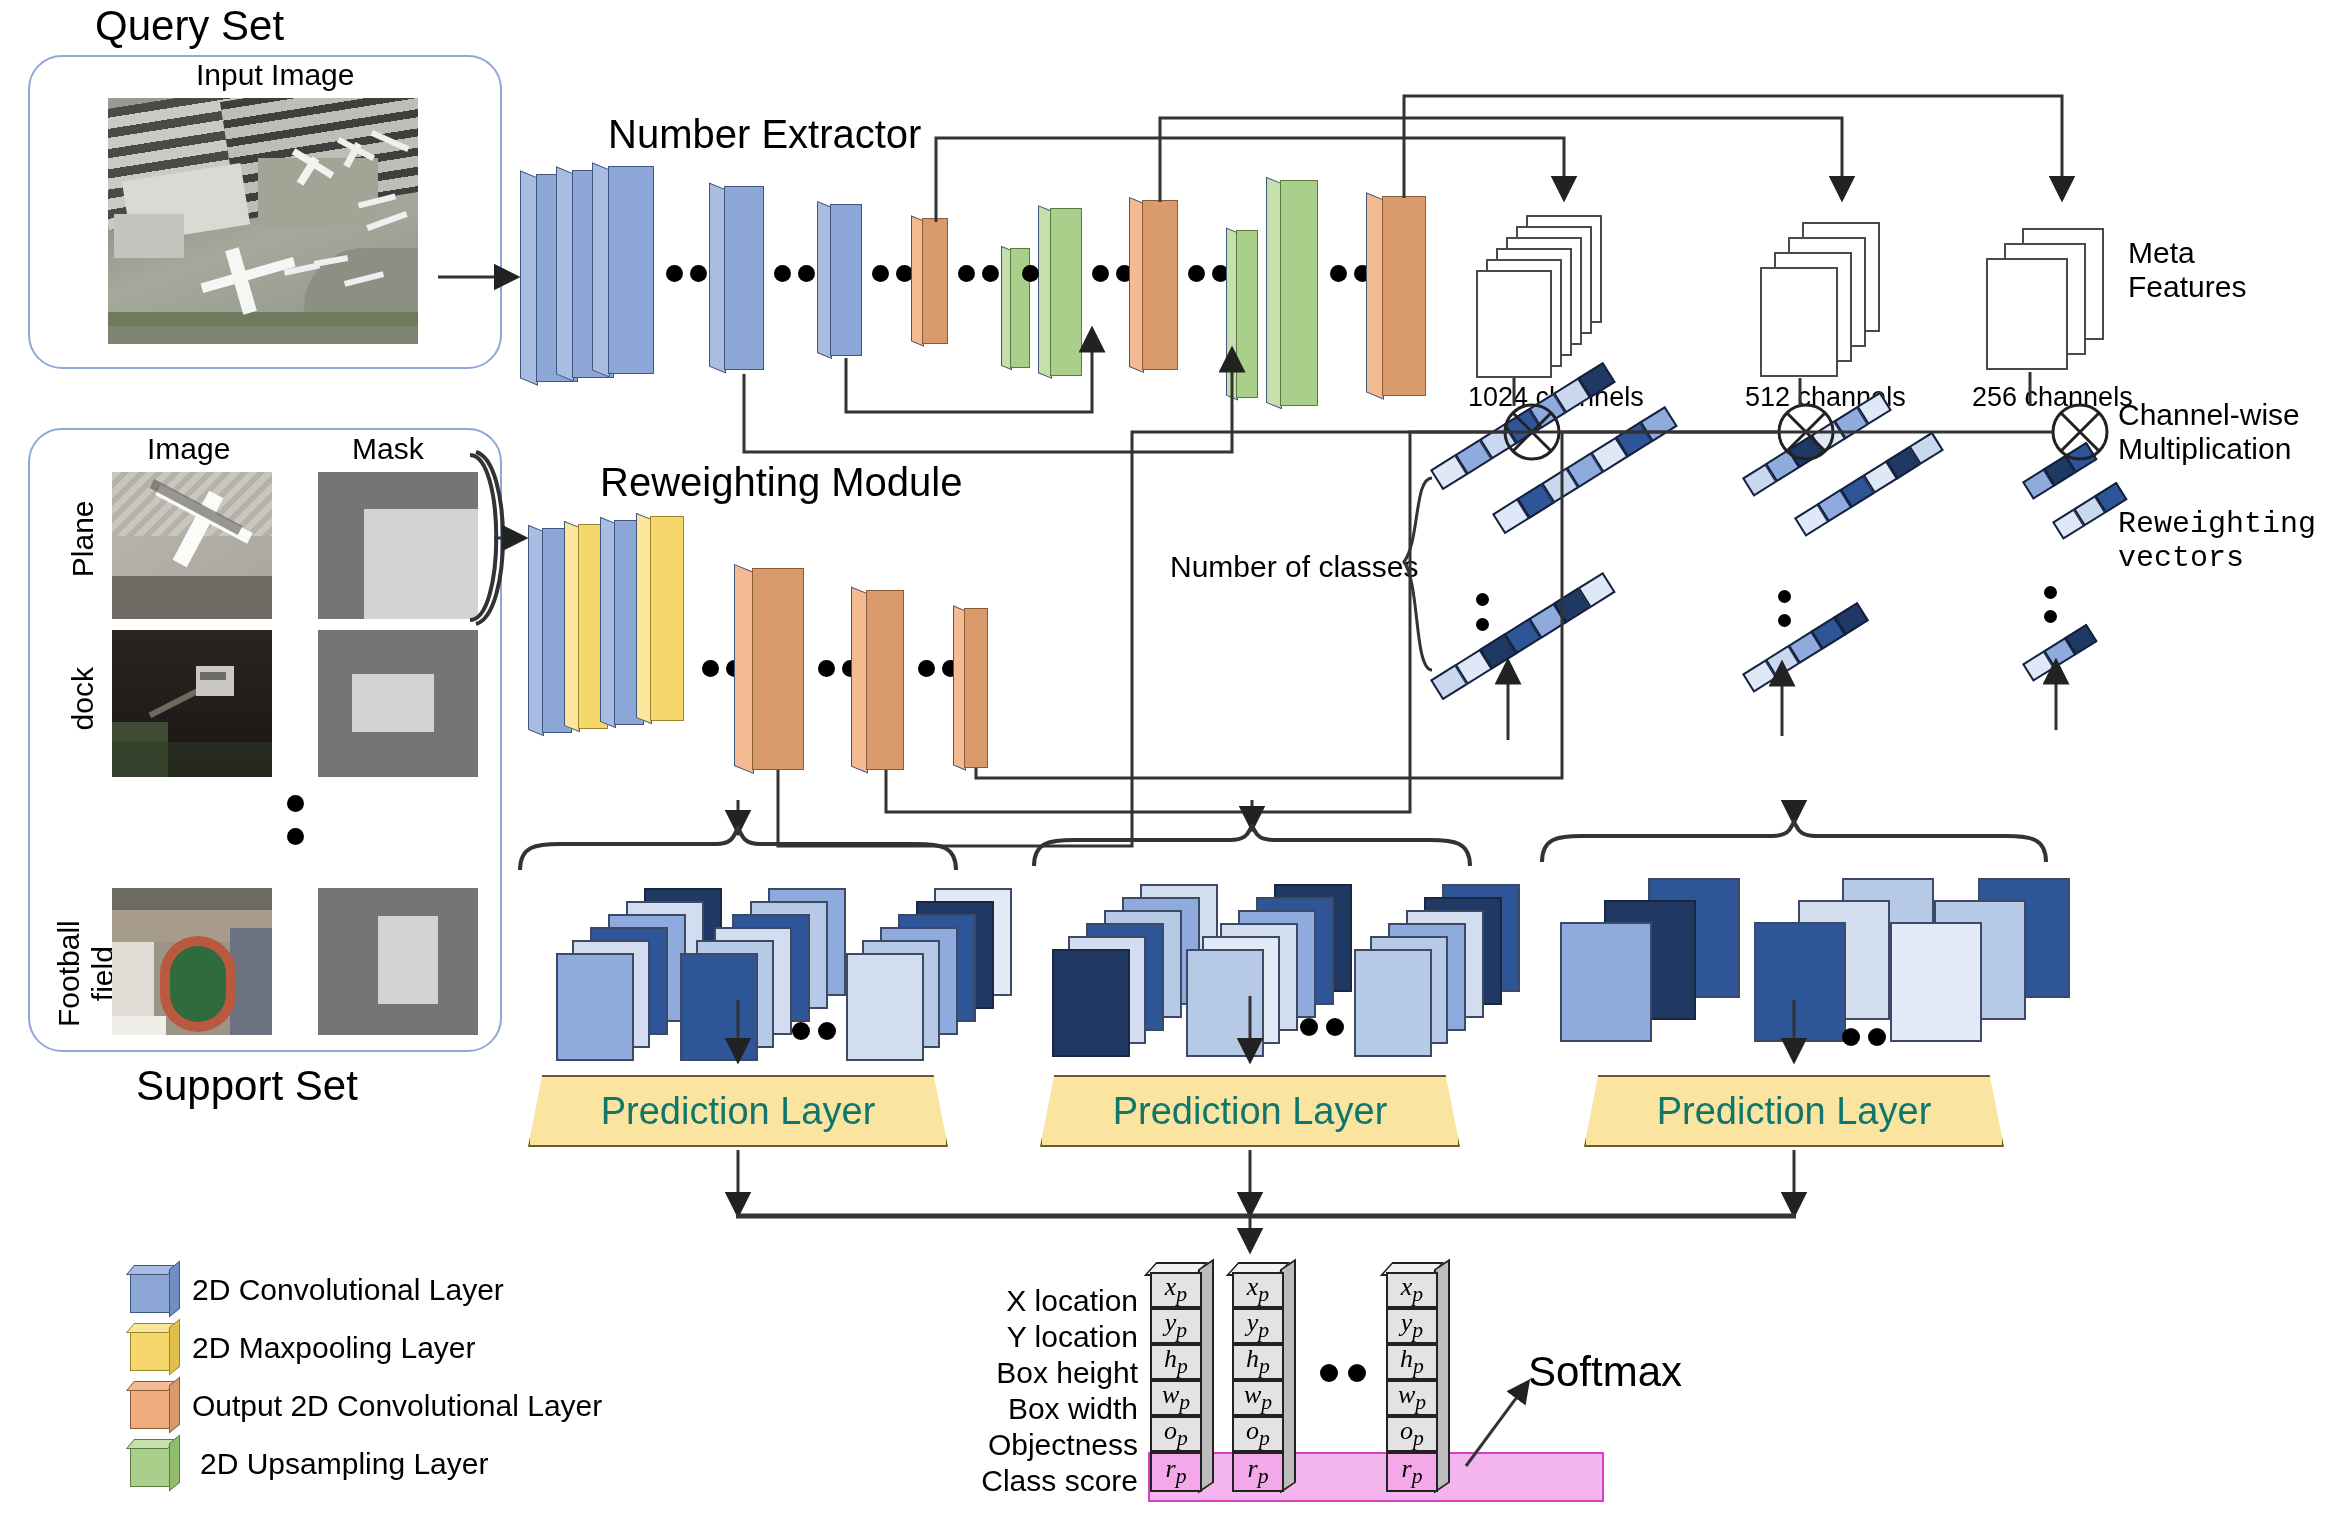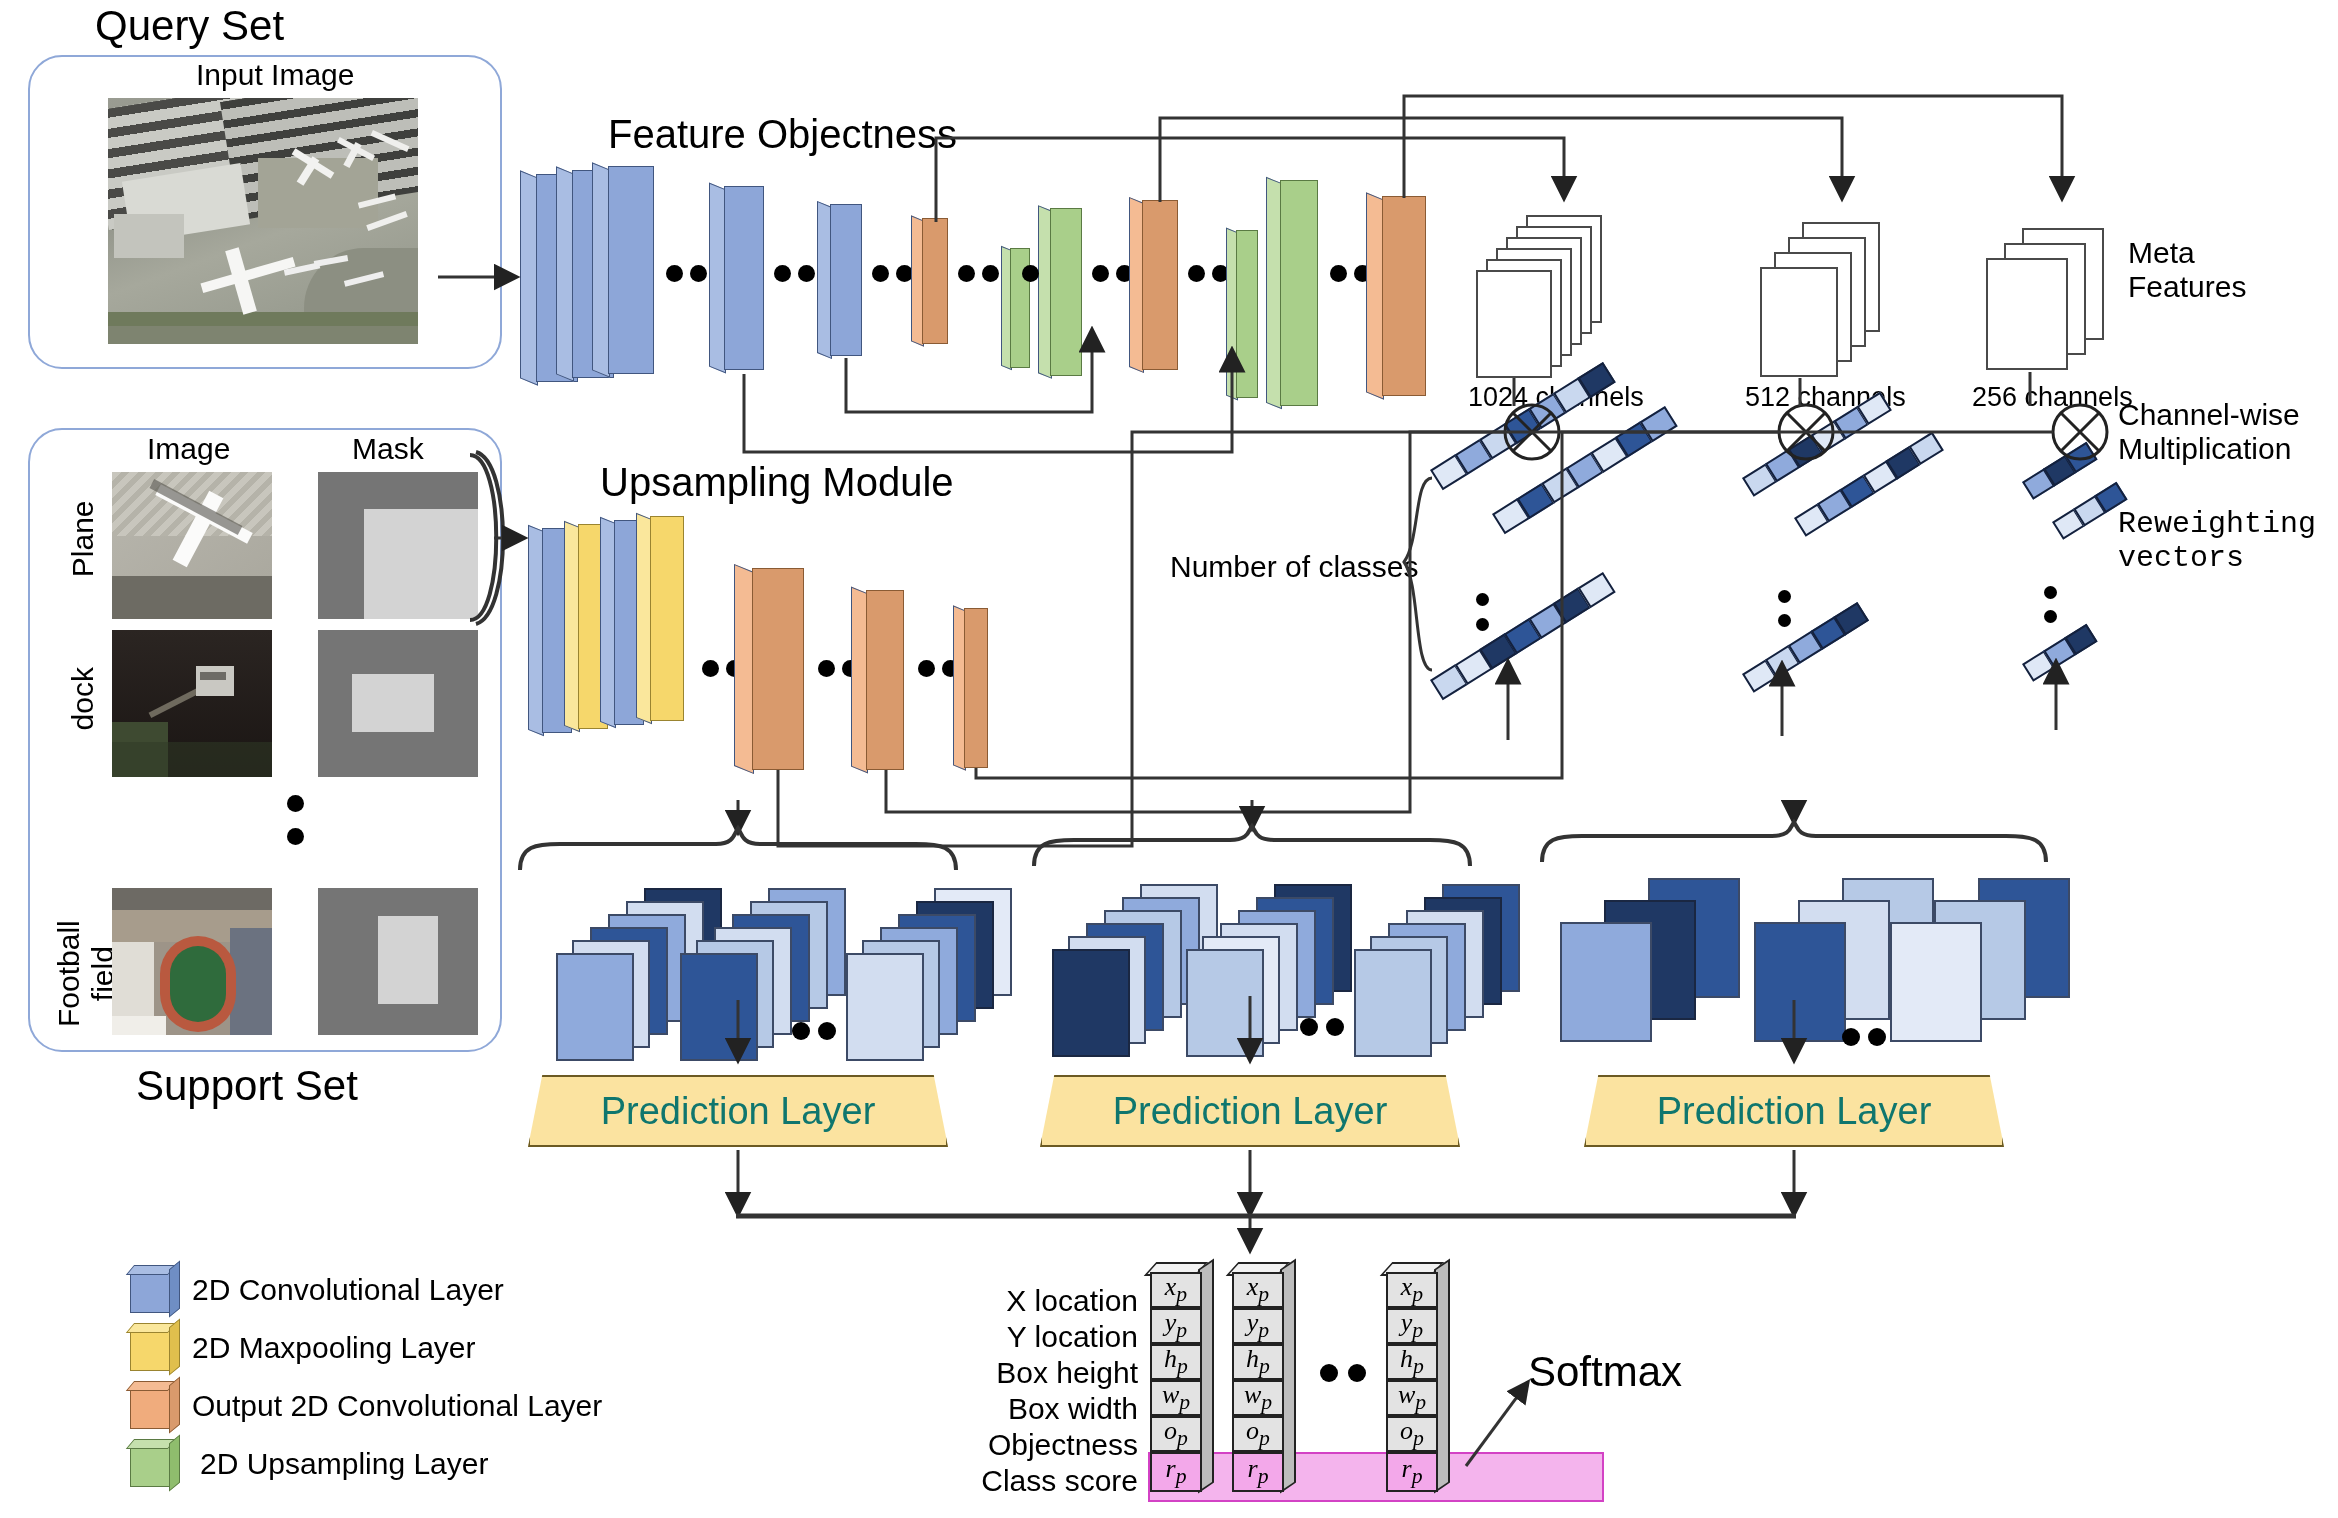--- a/index.html
+++ b/index.html
@@ -127,21 +127,21 @@
   <div class="abs" style="left:48px;top:48px;width:76px;height:96px;border-radius:40px;background:#b9593f;"></div>
   <div class="abs" style="left:58px;top:58px;width:56px;height:76px;border-radius:30px;background:#2f6b3c;"></div>
   <div class="abs" style="left:0;top:128px;width:54px;height:19px;background:#f0eee9;"></div>
 </div>
 <div class="abs" style="left:318px;top:888px;width:160px;height:147px;background:#757575;">
   <div class="abs" style="left:60px;top:28px;width:60px;height:88px;background:#d3d3d3;"></div>
 </div>
 
 <div class="lbl h1" style="left:136px;top:1062px;">Support Set</div>
 
-<div class="lbl h2" style="left:608px;top:112px;">Feature Objectness</div>
+<div class="lbl h2" style="left:608px;top:112px;">Number Extractor</div>
 
 <div class="slab" style="left:536px;top:174px;width:42px;height:208px;">
   <div class="edge" style="left:-16px;width:18px;background:#a9bde3;transform:skewY(22deg);"></div>
   <div class="face" style="background:#8da6d8;"></div>
 </div>
 <div class="slab" style="left:572px;top:170px;width:42px;height:208px;">
   <div class="edge" style="left:-16px;width:18px;background:#a9bde3;transform:skewY(22deg);"></div>
   <div class="face" style="background:#8da6d8;"></div>
 </div>
 <div class="slab" style="left:608px;top:166px;width:46px;height:208px;">
@@ -242,21 +242,21 @@
 
 <div class="lbl md" style="left:2128px;top:236px;white-space:pre;">Meta
 Features</div>
 
 <div class="lbl md" style="left:2118px;top:398px;white-space:pre;">Channel-wise
 Multiplication</div>
 
 <div class="lbl md" style="left:2118px;top:508px;white-space:pre;font-family:Liberation Mono, monospace;">Reweighting
 vectors</div>
 
-<div class="lbl h2" style="left:600px;top:460px;">Upsampling Module</div>
+<div class="lbl h2" style="left:600px;top:460px;">Reweighting Module</div>
 
 <div class="slab" style="left:542px;top:528px;width:30px;height:205px;">
   <div class="edge" style="left:-14px;width:16px;background:#a9bde3;transform:skewY(22deg);"></div>
   <div class="face" style="background:#8da6d8;"></div>
 </div>
 <div class="slab" style="left:578px;top:524px;width:30px;height:205px;">
   <div class="edge" style="left:-14px;width:16px;background:#fae79c;transform:skewY(22deg);"></div>
   <div class="face" style="background:#f6d76b;border-color:#9a8430;"></div>
 </div>
 <div class="slab" style="left:614px;top:520px;width:30px;height:205px;">

